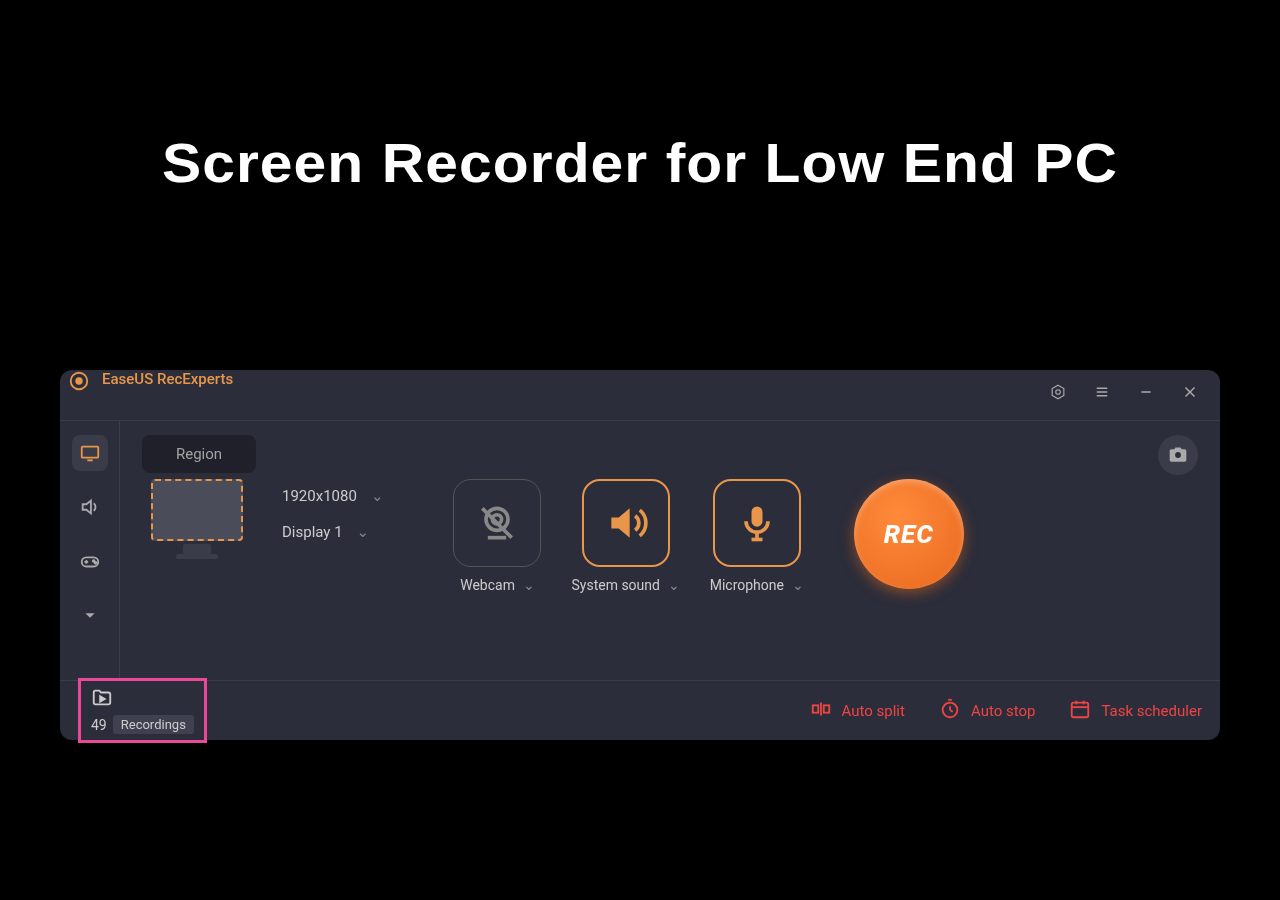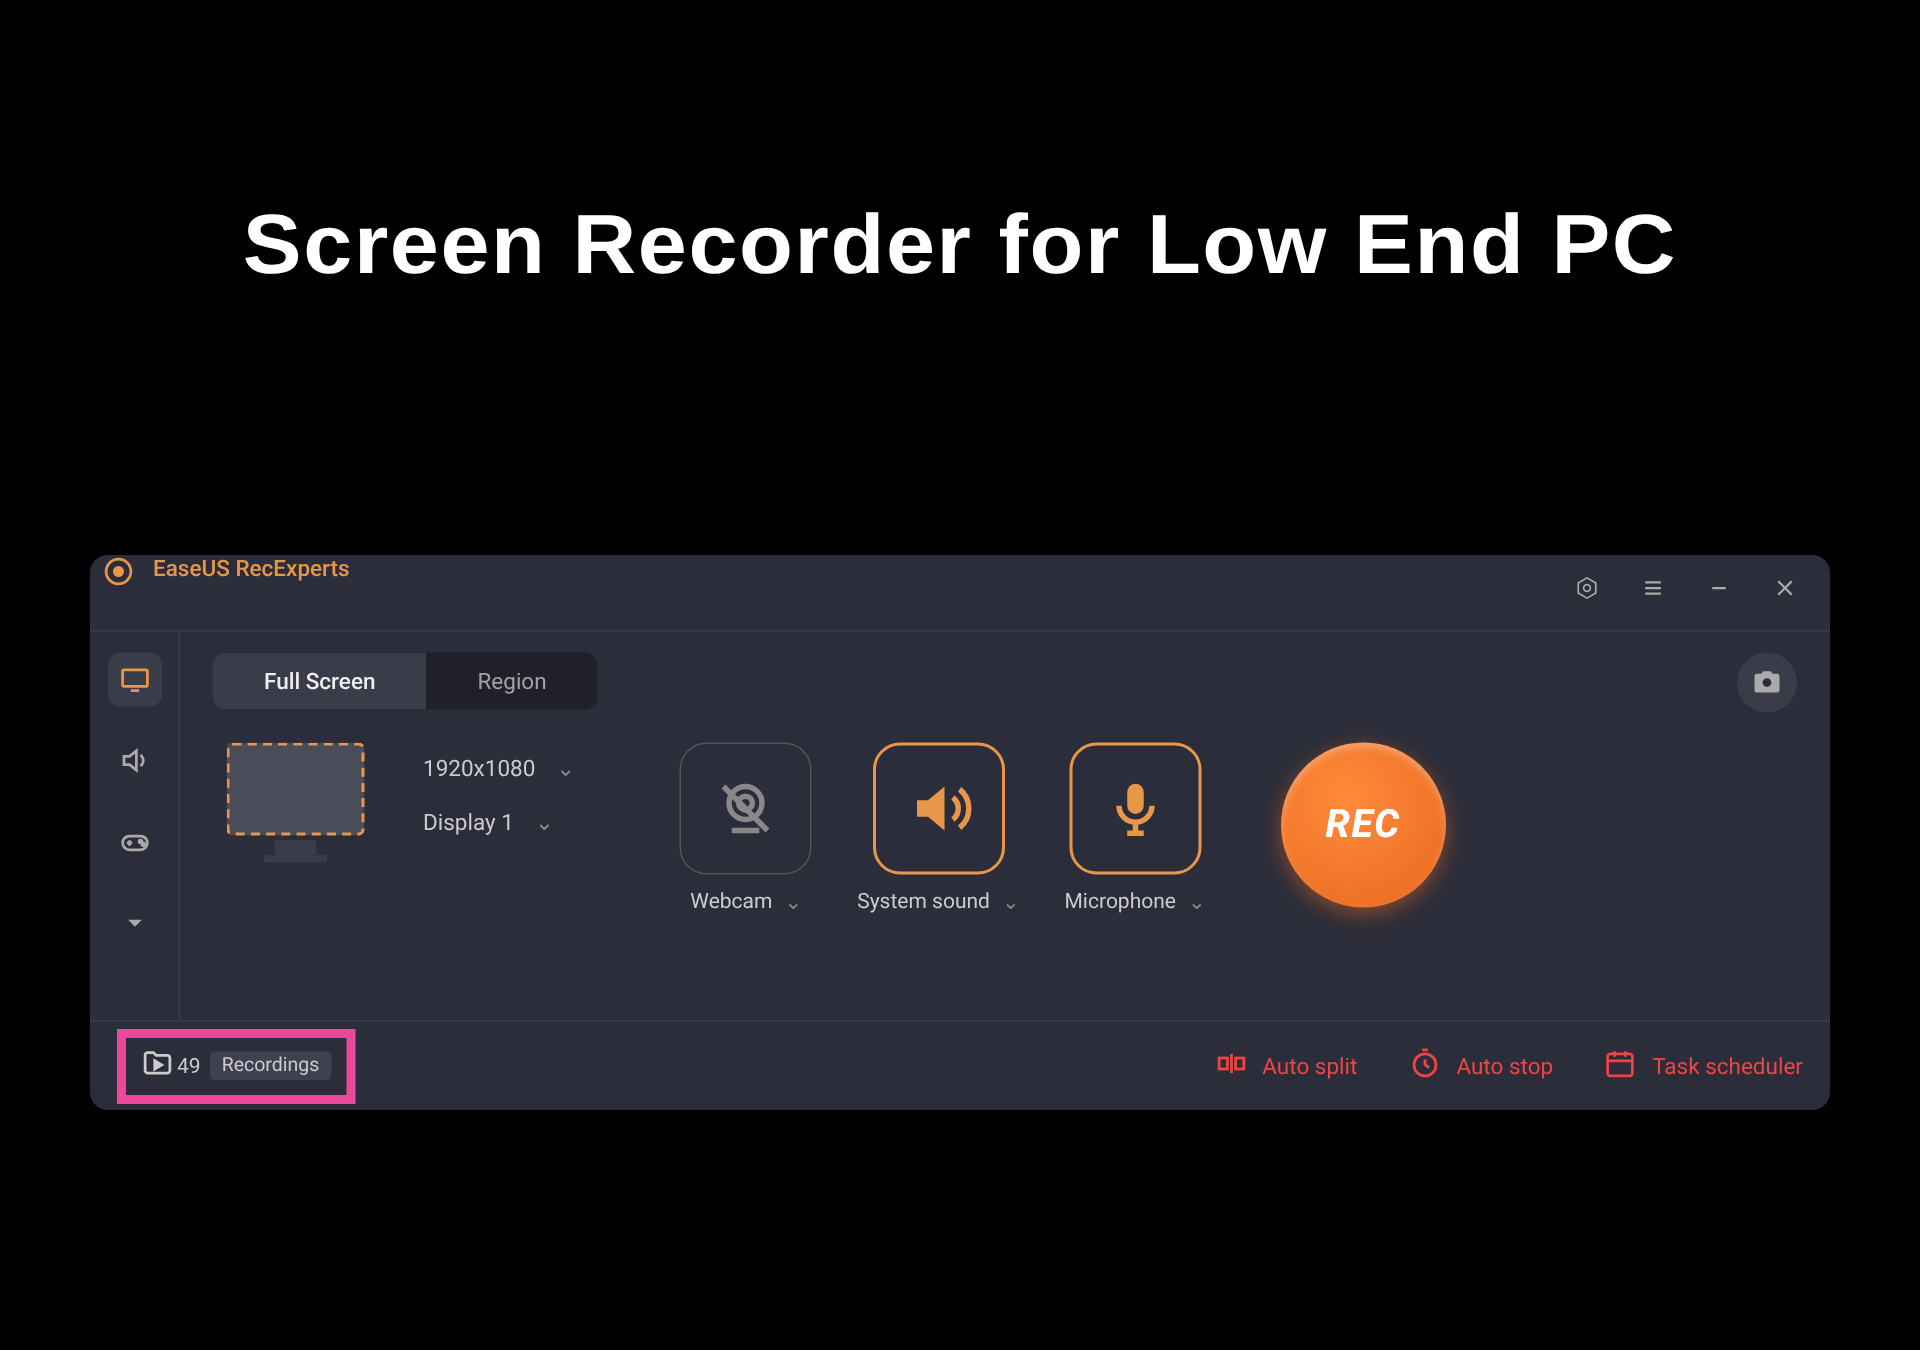--- a/index.html
+++ b/index.html
@@ -17,39 +17,39 @@
 .sidebar{width:60px;border-right:1px solid #3a3c4a;display:flex;flex-direction:column;align-items:center;padding-top:14px;gap:18px}
 .side-item{width:36px;height:36px;display:flex;align-items:center;justify-content:center;border-radius:8px;cursor:pointer;color:#aaa}
 .side-item.active{background:#3a3c4a;color:#e8964a}
 .side-item svg{width:22px;height:22px}
 .main{flex:1;padding:14px 22px;position:relative}
 .tabs{display:inline-flex;background:#1f2029;border-radius:8px;overflow:hidden}
 .tab{padding:10px 34px;font-size:15px;cursor:pointer;color:#a3a3a3}
 .tab.active{background:#3a3c4a;color:#eee;font-weight:500}
 .camera-btn{position:absolute;right:22px;top:14px;width:40px;height:40px;border-radius:50%;background:#3a3c4a;display:flex;align-items:center;justify-content:center;cursor:pointer;color:#aaa}
 .camera-btn svg{width:20px;height:20px}
-.row{display:flex;align-items:flex-start;margin-top:22px;gap:30px}
+.row{display:flex;align-items:flex-start;margin-top:6px;gap:30px}
 .monitor-preview{width:110px;height:90px;display:flex;flex-direction:column;align-items:center}
 .monitor-screen{width:92px;height:62px;background:#4a4c5a;border-radius:4px;position:relative;border:2px dashed #e8964a}
 .monitor-stand{width:28px;height:10px;background:#3a3c4a;margin-top:3px;border-radius:2px}
 .monitor-base{width:42px;height:5px;background:#3a3c4a;border-radius:2px}
 .res-col{display:flex;flex-direction:column;gap:18px;padding-top:8px}
 .res-row{display:flex;align-items:center;gap:14px;color:#ccc;font-size:15px;cursor:pointer}
 .chev{color:#888}
 .source-group{display:flex;gap:30px;margin-left:40px}
 .source{display:flex;flex-direction:column;align-items:center;gap:10px}
 .source-box{width:88px;height:88px;border-radius:18px;display:flex;align-items:center;justify-content:center;cursor:pointer}
 .source-box.off{border:1px solid #555;color:#888}
 .source-box.on{border:2px solid #e8964a;color:#e8964a}
 .source-box svg{width:44px;height:44px}
 .source-label{display:flex;align-items:flex-start;gap:8px;color:#ccc;font-size:14px;cursor:pointer}
 .rec-btn{width:110px;height:110px;border-radius:50%;background:radial-gradient(circle at 40% 35%,#ff8a3a,#e8681e);display:flex;align-items:center;justify-content:center;cursor:pointer;margin-left:20px;box-shadow:0 4px 14px rgba(232,104,30,0.5),inset 0 3px 6px rgba(255,255,255,0.3)}
 .rec-label{color:#fff;font-weight:800;font-size:26px;font-style:italic;letter-spacing:1px}
 .footer{height:60px;border-top:1px solid #3a3c4a;display:flex;align-items:center;padding:0 18px;gap:34px}
-.recordings-box{border:6px solid #ec4899;padding:6px 10px;display:flex;flex-direction:row;gap:2px;cursor:pointer}
+.recordings-box{border:3px solid #ec4899;padding:6px 10px;display:flex;flex-direction:column;gap:2px;cursor:pointer}
 .folder-row{display:flex;align-items:center;gap:6px;color:#ccc}
 .folder-row svg{width:22px;height:22px}
 .rec-count-row{display:flex;align-items:center;gap:6px;font-size:14px;color:#ccc}
 .rec-tooltip{background:#3f4150;padding:2px 8px;border-radius:3px;font-size:13px}
 .footer-spacer{flex:1}
 .footer-item{display:flex;align-items:center;gap:10px;color:#ef4444;font-size:15px;cursor:pointer}
 .footer-item svg{width:22px;height:22px}
 </style>
 </head>
 <body>
@@ -117,21 +117,20 @@
       </div>
       <div class="side-item">
         <svg viewBox="0 0 24 24" fill="currentColor">
             <path d="M7 10l5 5 5-5z"></path>
           </svg>
       </div>
     </div>
 
     <div class="main">
       <div class="tabs">
-        <div class="tab active">Full Screen</div>
         <div class="tab">Region</div>
       </div>
 
       <div class="camera-btn">
         <svg viewBox="0 0 24 24" fill="currentColor">
             <path d="M9 3l-1.5 2H4a2 2 0 00-2 2v11a2 2 0 002 2h16a2 2 0 002-2V7a2 2 0 00-2-2h-3.5L15 3H9z"></path>
             <circle cx="12" cy="12" r="3.5" fill="#2b2d3a"></circle>
           </svg>
       </div>
 

